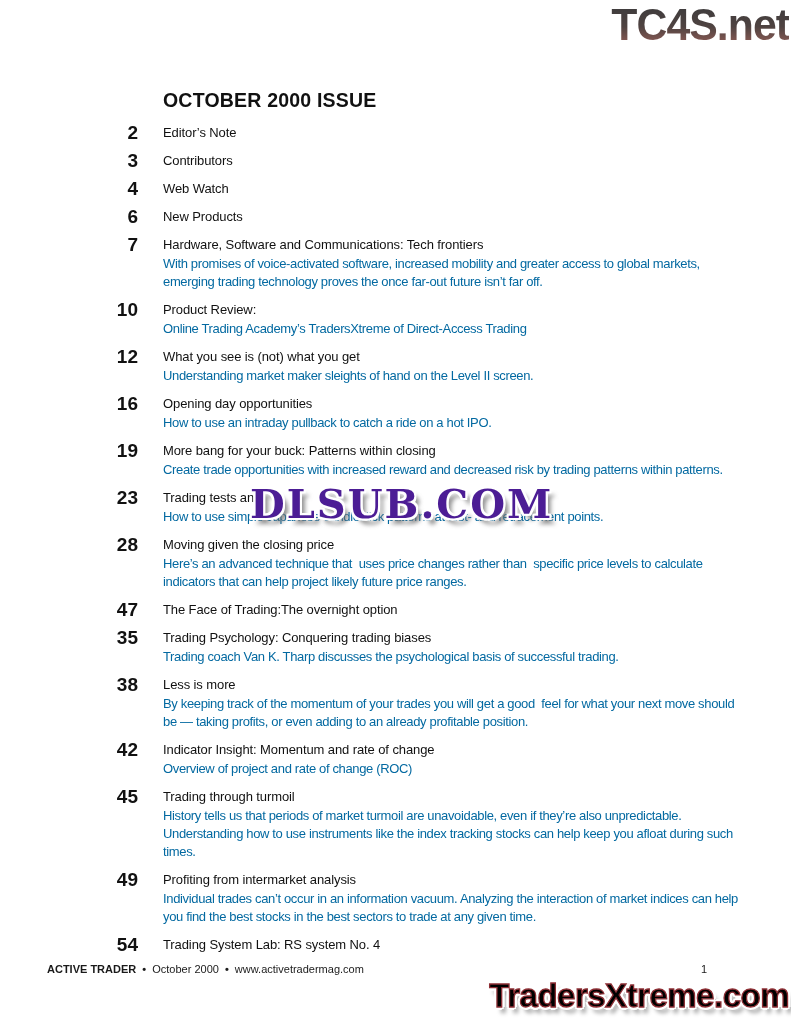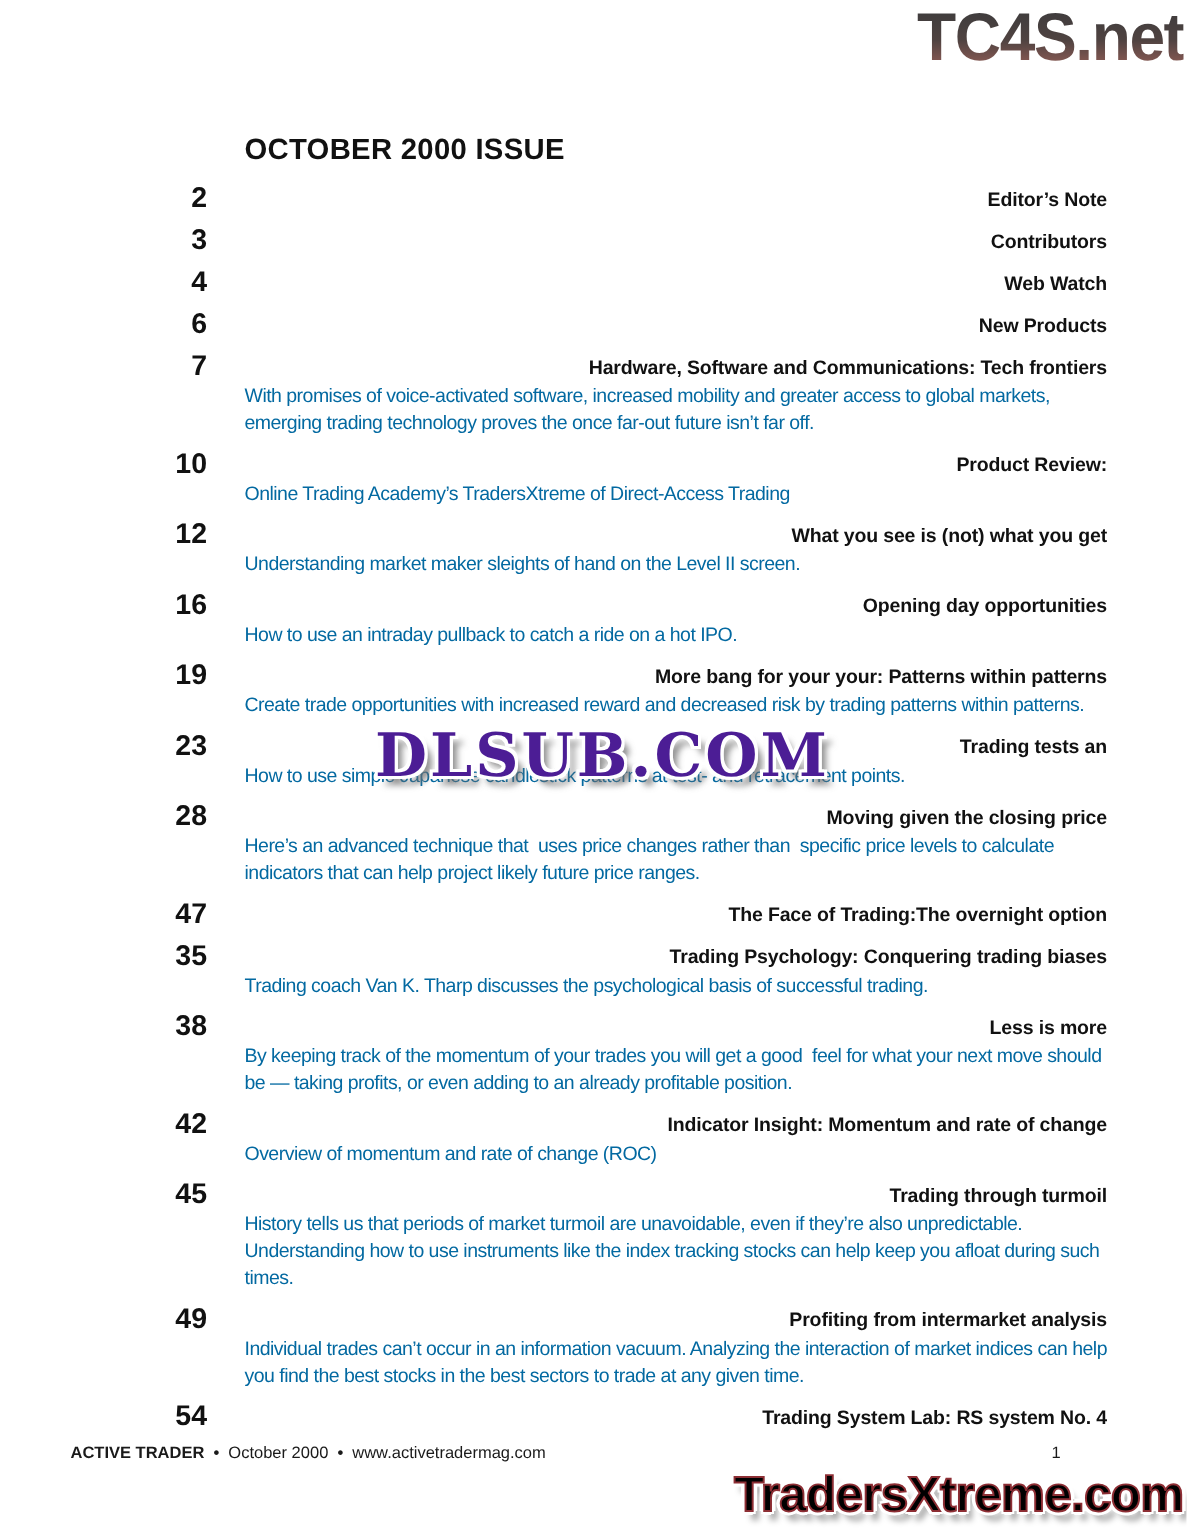--- a/index.html
+++ b/index.html
@@ -50,21 +50,21 @@
   
   .toc{position:absolute;left:0;top:126px;width:780px;}
   .toc-row{display:flex;align-items:flex-start;margin-bottom:14px;}
   .toc-row.has-sub{margin-bottom:12px;}
   .toc-page{
     width:138px;flex:0 0 138px;text-align:right;
     font-size:19px;font-weight:700;line-height:14px;color:#111;
   }
   .toc-text{margin-left:25px;width:575px;}
   .toc-title{
-    font-size:13px;font-weight:700;line-height:14px;letter-spacing:-.1px;color:#111;text-align:right;
+    font-size:13px;font-weight:400;line-height:14px;letter-spacing:-.1px;color:#111;
   }
   .toc-sub{
     font-size:13px;font-weight:400;line-height:18px;letter-spacing:-.35px;
     color:#0369a1;white-space:pre-wrap;margin-top:3px;
   }
 
   
   .footer{
     position:absolute;left:47px;top:963px;
     font-size:11px;letter-spacing:0;color:#1a1a1a;white-space:nowrap;
@@ -133,21 +133,21 @@
       <div class="toc-row has-sub">
         <div class="toc-page">16</div>
         <div class="toc-text">
           <div class="toc-title">Opening day opportunities</div>
           <div class="toc-sub">How to use an intraday pullback to catch a ride on a hot IPO.</div>
         </div>
       </div>
       <div class="toc-row has-sub">
         <div class="toc-page">19</div>
         <div class="toc-text">
-          <div class="toc-title">More bang for your your: Patterns within patterns</div>
+          <div class="toc-title">More bang for your buck: Patterns within closing</div>
           <div class="toc-sub">Create trade opportunities with increased reward and decreased risk by trading patterns within patterns.</div>
         </div>
       </div>
       <div class="toc-row has-sub">
         <div class="toc-page">23</div>
         <div class="toc-text">
           <div class="toc-title">Trading tests an</div>
           <div class="toc-sub">How to use simple Japanese candlestick patterns at test- and retracement points.</div>
         </div>
       </div>
@@ -175,21 +175,21 @@
         <div class="toc-page">38</div>
         <div class="toc-text">
           <div class="toc-title">Less is more</div>
           <div class="toc-sub">By keeping track of the momentum of your trades you will get a good  feel for what your next move should be — taking profits, or even adding to an already profitable position.</div>
         </div>
       </div>
       <div class="toc-row has-sub">
         <div class="toc-page">42</div>
         <div class="toc-text">
           <div class="toc-title">Indicator Insight: Momentum and rate of change</div>
-          <div class="toc-sub">Overview of momentum and rate of change (ROC)</div>
+          <div class="toc-sub">Overview of project and rate of change (ROC)</div>
         </div>
       </div>
       <div class="toc-row has-sub">
         <div class="toc-page">45</div>
         <div class="toc-text">
           <div class="toc-title">Trading through turmoil</div>
           <div class="toc-sub">History tells us that periods of market turmoil are unavoidable, even if they’re also unpredictable. Understanding how to use instruments like the index tracking stocks can help keep you afloat during such times.</div>
         </div>
       </div>
       <div class="toc-row has-sub">

